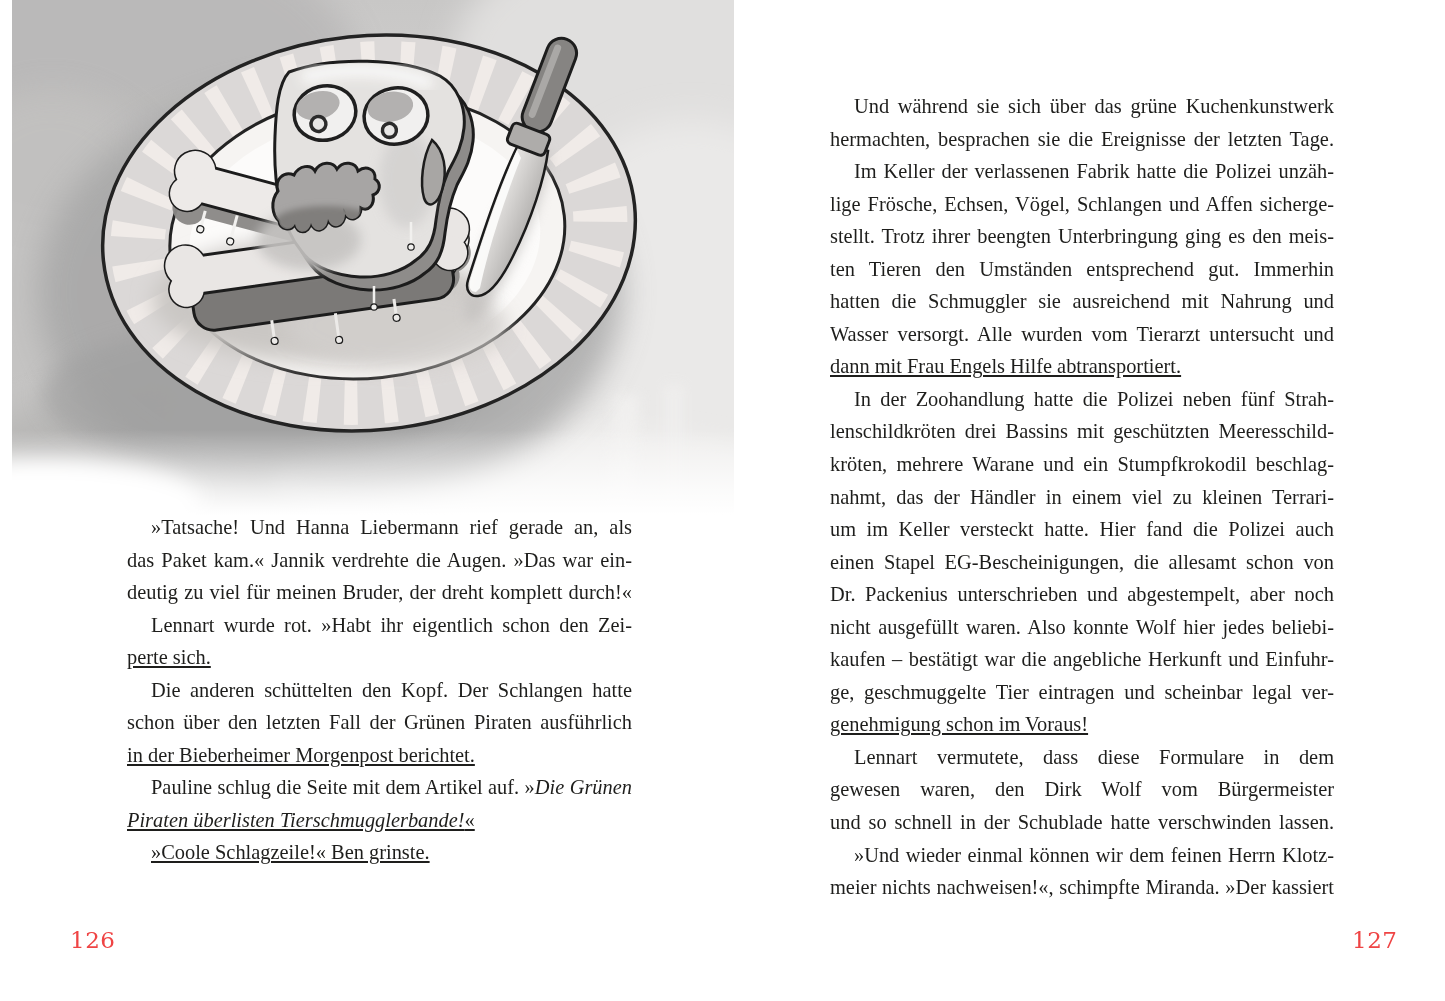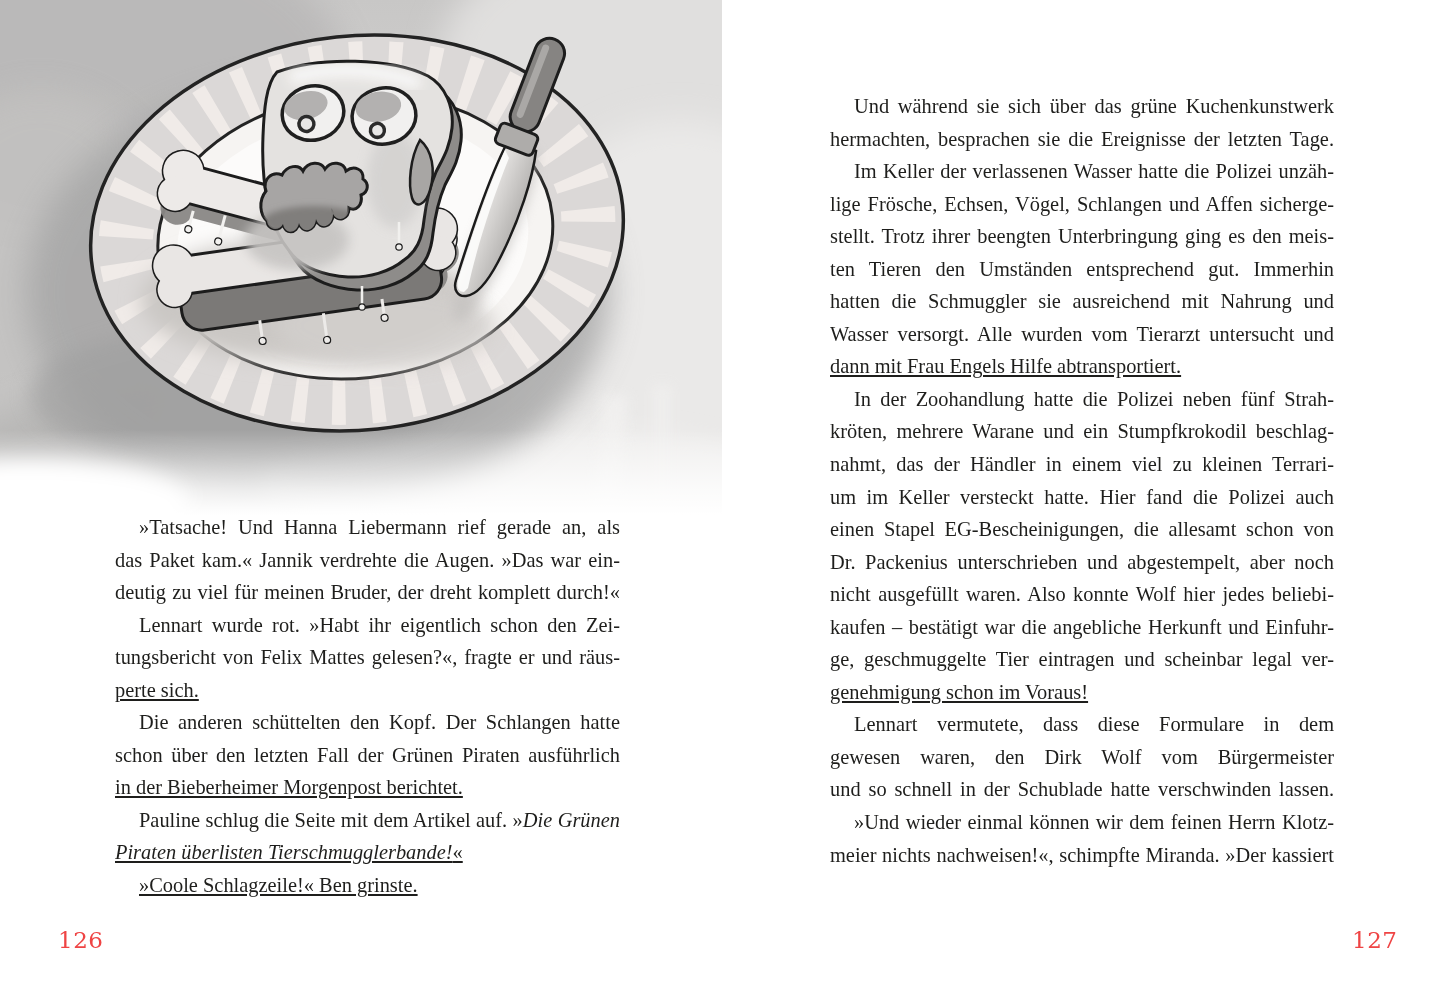--- a/index.html
+++ b/index.html
@@ -1,20 +1,20 @@
 <!DOCTYPE html>
 <html><head>
 <meta charset="utf-8">
 <style>
   html,body{margin:0;padding:0;}
   body{
     width:1445px;height:1001px;position:relative;background:#ffffff;
     font-family:"Liberation Serif", serif;color:#1e1e1c;overflow:hidden;
   }
-  .page{position:absolute;top:0;height:901px;background:transparent;}
+  .page{position:absolute;top:0;height:901px;background:transparent;margin-left:12px;}
   .page-left{left:0;width:722px;}
   .page-right{left:723px;width:722px;}
   .illustration{position:absolute;left:0;top:0;}
   .text-block{position:absolute;}
   .left-block{left:115px;top:511px;width:505px;}
   .right-block{left:830px;top:90px;width:504px;}
   .line{
     font-size:20.4px;line-height:32.55px;height:32.55px;overflow:hidden;
     text-justify:inter-word;hyphens:none;white-space:normal;
   }
@@ -197,44 +197,44 @@
       <rect x="0" y="430" width="722" height="85" fill="url(#fadeWhite)"></rect>
       <ellipse cx="30" cy="505" rx="160" ry="45" fill="#ffffff" filter="url(#b10)"></ellipse>
     </g>
   </svg>
 
   <div class="text-block left-block" id="left-text">
       <div class="line just indent"><span>»Tatsache! Und Hanna Liebermann rief gerade an, als</span></div>
       <div class="line just"><span>das Paket kam.« Jannik verdrehte die Augen. »Das war ein-</span></div>
       <div class="line just"><span>deutig zu viel für meinen Bruder, der dreht komplett durch!«</span></div>
       <div class="line just indent"><span>Lennart wurde rot. »Habt ihr eigentlich schon den Zei-</span></div>
-      <div class="line just"><span>tungsbericht von Felix Mattes gelesen?«, fragte er und räus-</span></div>
       <div class="line last"><span>perte sich.</span></div>
       <div class="line just indent"><span>Die anderen schüttelten den Kopf. Der Schlangen hatte</span></div>
       <div class="line just"><span>schon über den letzten Fall der Grünen Piraten ausführlich</span></div>
       <div class="line last"><span>in der Bieberheimer Morgenpost berichtet.</span></div>
       <div class="line just indent"><span>Pauline schlug die Seite mit dem Artikel auf. »</span><span class="ital">Die Grünen</span></div>
       <div class="line last"><span class="ital">Piraten überlisten Tierschmugglerbande!</span><span>«</span></div>
       <div class="line last indent"><span>»Coole Schlagzeile!« Ben grinste.</span></div>
     </div>
   <div class="pageno pn-left">126</div>
 </div>
 
 <div class="page page-right"></div>
 <div class="text-block right-block" id="right-text">
     <div class="line just indent"><span>Und während sie sich über das grüne Kuchenkunstwerk</span></div>
     <div class="line just"><span>hermachten, besprachen sie die Ereignisse der letzten Tage.</span></div>
-    <div class="line just indent"><span>Im Keller der verlassenen Wasser hatte die Polizei unzäh-</span></div>
+    <div class="line just indent"><span>Im Keller der verlassenen Fabrik hatte die Polizei unzäh-</span></div>
     <div class="line just"><span>lige Frösche, Echsen, Vögel, Schlangen und Affen sicherge-</span></div>
     <div class="line just"><span>stellt. Trotz ihrer beengten Unterbringung ging es den meis-</span></div>
     <div class="line just"><span>ten Tieren den Umständen entsprechend gut. Immerhin</span></div>
     <div class="line just"><span>hatten die Schmuggler sie ausreichend mit Nahrung und</span></div>
     <div class="line just"><span>Wasser versorgt. Alle wurden vom Tierarzt untersucht und</span></div>
     <div class="line last"><span>dann mit Frau Engels Hilfe abtransportiert.</span></div>
     <div class="line just indent"><span>In der Zoohandlung hatte die Polizei neben fünf Strah-</span></div>
+    <div class="line just"><span>lenschildkröten drei Bassins mit geschützten Meeresschild-</span></div>
     <div class="line just"><span>kröten, mehrere Warane und ein Stumpfkrokodil beschlag-</span></div>
     <div class="line just"><span>nahmt, das der Händler in einem viel zu kleinen Terrari-</span></div>
     <div class="line just"><span>um im Keller versteckt hatte. Hier fand die Polizei auch</span></div>
     <div class="line just"><span>einen Stapel EG-Bescheinigungen, die allesamt schon von</span></div>
     <div class="line just"><span>Dr. Packenius unterschrieben und abgestempelt, aber noch</span></div>
     <div class="line just"><span>nicht ausgefüllt waren. Also konnte Wolf hier jedes beliebi-</span></div>
     <div class="line just"><span>kaufen – bestätigt war die angebliche Herkunft und Einfuhr-</span></div>
     <div class="line just"><span>ge, geschmuggelte Tier eintragen und scheinbar legal ver-</span></div>
     <div class="line last"><span>genehmigung schon im Voraus!</span></div>
     <div class="line just indent"><span>Lennart vermutete, dass diese Formulare in dem Umschlag</span></div>

